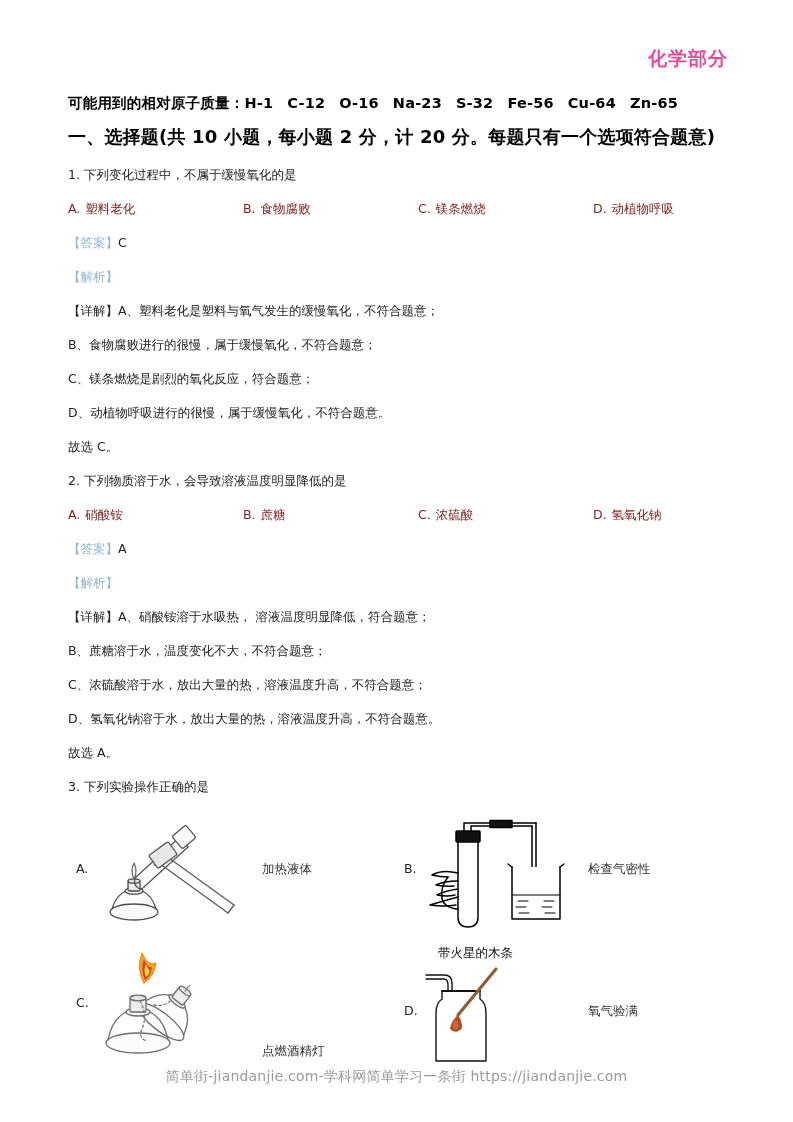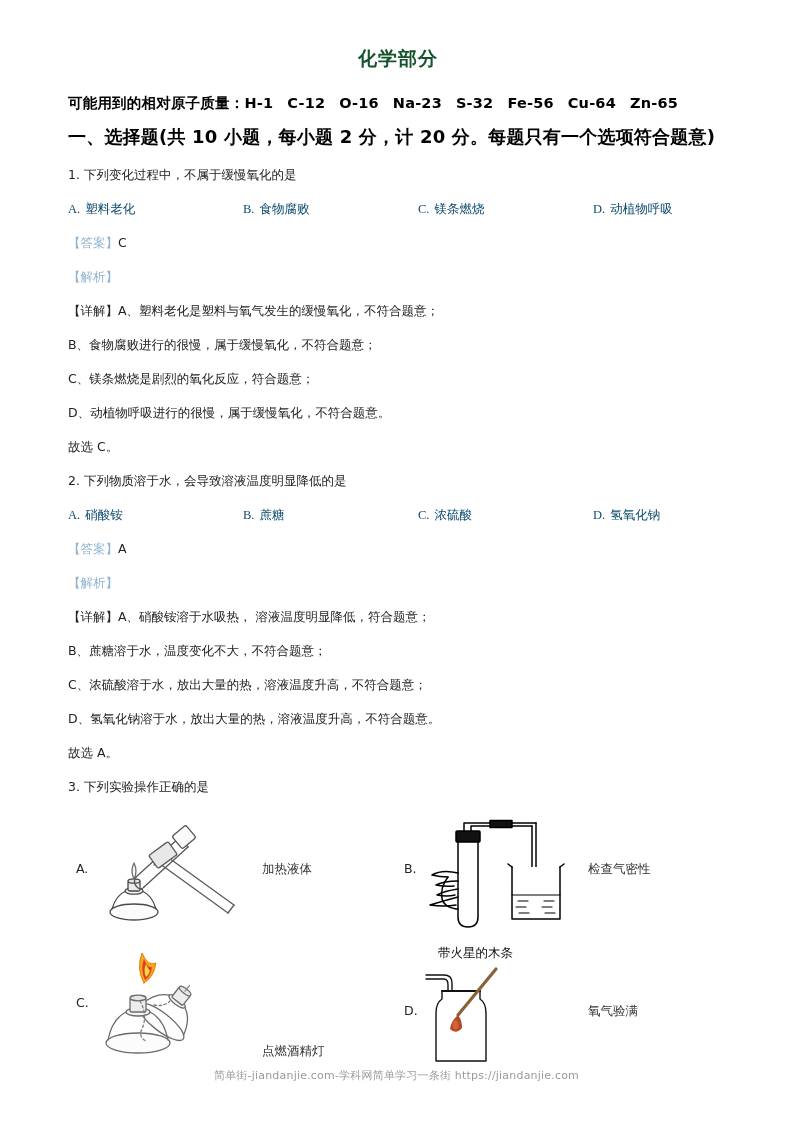--- a/index.html
+++ b/index.html
@@ -24,26 +24,26 @@
   }
   .content {
     position: absolute;
     left: 68px;
     top: 46px;
     width: 660px;
   }
 
   
   .doc-title {
-    text-align: center;
+    text-align: right;
     font-size: 19px;
     font-weight: bold;
     letter-spacing: 1px;
     margin: 0 0 22px 0;
-    color: #14532d;
+    color: #ec4899;
   }
   .atomic-line {
     font-size: 14.5px;
     font-weight: bold;
     color: #000;
     margin: 0 0 12px 0;
     letter-spacing: 0.2px;
     white-space: nowrap;
   }
   .atomic-line .masses span { margin-right: 14px; }
@@ -58,22 +58,21 @@
   
   .q-stem {
     font-size: 12.5px;
     margin: 0 0 17px 0;
     color: #222;
   }
   .options-row {
     display: flex;
     font-size: 12.5px;
     margin: 0 0 17px 0;
-    color: #0c4a6e;
-    font-family: Liberation Serif, serif;
+    color: #7f1d1d;
   }
   .options-row .opt { width: 175px; flex: 0 0 175px; }
   .options-row .opt .letter { margin-right: 5px; }
 
   .ans-line, .ana-line {
     font-size: 12.5px;
     margin: 0 0 17px 0;
   }
   .tag-blue { color: #8fb3cf; }
   .ans-val { color: #222; }
@@ -127,21 +126,21 @@
     white-space: nowrap;
   }
 
   
   .footer {
     position: absolute;
     left: 0;
     top: 1068px;
     width: 793px;
     text-align: center;
-    font-size: 11px;
+    font-size: 14px;
     color: #9a9a9a;
     letter-spacing: 0.2px;
   }
 </style>
 </head>
 <body>
 
 <div class="page">
   <div class="content">
 

